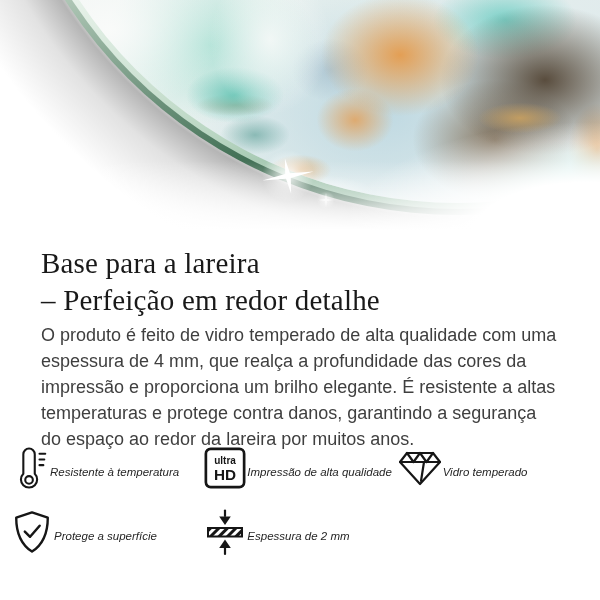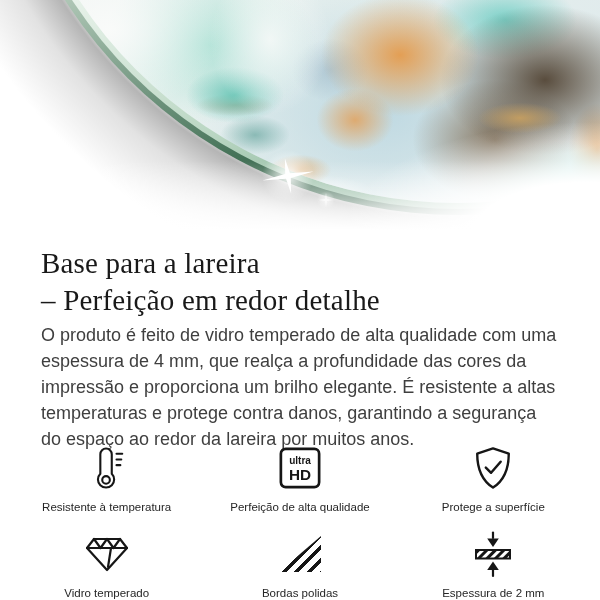--- a/index.html
+++ b/index.html
@@ -70,23 +70,23 @@
     margin:3px 0 0 0;max-width:532px;
     font-size:18px;line-height:26px;color:#3f3f3f;
   }
 
   
   .features{
     margin:-8px 10px 0 10px;
     display:grid;grid-template-columns:repeat(3,1fr);
     row-gap:16px;
   }
-  .feature{display:flex;flex-direction:column;align-items:center;}
+  .feature{display:flex;flex-direction:row;align-items:center;}
   .icon-box{height:48px;display:flex;align-items:center;justify-content:center;}
-  .feature-label{margin-top:8px;font-size:11.5px;line-height:14px;color:#262626;text-align:right;}
+  .feature-label{margin-top:8px;font-size:11.5px;line-height:14px;color:#262626;text-align:right;font-style:italic;}
   .feature svg{display:block;}
   .stroke{fill:none;stroke:#161616;stroke-width:2.2;stroke-linecap:round;stroke-linejoin:round;}
   .fillb{fill:#161616;stroke:none;}
   .stripes{
     width:42px;height:36px;
     background:repeating-linear-gradient(135deg,#161616 0 3.5px,transparent 3.5px 9px);
     clip-path:polygon(0 100%,100% 0,100% 100%);
   }
   .hd-text-top{font-family:"Liberation Sans",sans-serif;font-size:10.5px;font-weight:700;fill:#161616;}
   .hd-text-bottom{font-family:"Liberation Sans",sans-serif;font-size:16px;font-weight:700;fill:#161616;}
@@ -141,51 +141,45 @@
   </div>
 
   <div class="feature">
     <div class="icon-box">
       <svg width="44" height="44" viewBox="0 0 46 46">
         <rect x="3" y="3" width="40" height="40" rx="5" fill="none" stroke="#161616" stroke-width="2.8"></rect>
         <text class="hd-text-top" x="23" y="19" text-anchor="middle">ultra</text>
         <text class="hd-text-bottom" x="23" y="36" text-anchor="middle">HD</text>
       </svg>
     </div>
-    <div class="feature-label">Perfeição de alta qualidade</div>
-  </div>
-
-  <div class="feature">
-    <div class="icon-box">
-      <svg width="44" height="46" viewBox="0 0 46 48">
-        <path class="stroke" style="stroke-width:2.5" d="M23,3.5 L39.5,9 C39.5,22 36,36 23,44.5 C10,36 6.5,22 6.5,9 Z"></path>
-        <path class="stroke" style="stroke-width:2.6" d="M15.5,23.5 L21,29 L31,17.5"></path>
-      </svg>
-    </div>
-    <div class="feature-label">Protege a superfície</div>
+    <div class="feature-label">Impressão de alta qualidade</div>
   </div>
 
   <div class="feature">
     <div class="icon-box">
       <svg width="46" height="40" viewBox="0 0 46 40">
         <path class="stroke" d="M10,5 H36 L43,14 L23,36 L3,14 Z"></path>
         <path class="stroke" d="M3,14 H43"></path>
         <path class="stroke" d="M10,5 L16.5,14 L23,5 L29.5,14 L36,5"></path>
         <path class="stroke" d="M27,14 L24,33"></path>
       </svg>
     </div>
     <div class="feature-label">Vidro temperado</div>
   </div>
 
   <div class="feature">
     <div class="icon-box">
-      <div class="stripes"></div>
+      <svg width="44" height="46" viewBox="0 0 46 48">
+        <path class="stroke" style="stroke-width:2.5" d="M23,3.5 L39.5,9 C39.5,22 36,36 23,44.5 C10,36 6.5,22 6.5,9 Z"></path>
+        <path class="stroke" style="stroke-width:2.6" d="M15.5,23.5 L21,29 L31,17.5"></path>
+      </svg>
     </div>
-    <div class="feature-label">Bordas polidas</div>
+    <div class="feature-label">Protege a superfície</div>
   </div>
+
 
   <div class="feature">
     <div class="icon-box">
       <svg width="44" height="48" viewBox="0 0 44 48">
         <defs>
           <pattern id="hatch" width="6" height="6" patternUnits="userSpaceOnUse" patternTransform="rotate(45)">
             <rect width="6" height="6" fill="#ffffff"></rect>
             <rect width="3" height="6" fill="#161616"></rect>
           </pattern>
         </defs>

